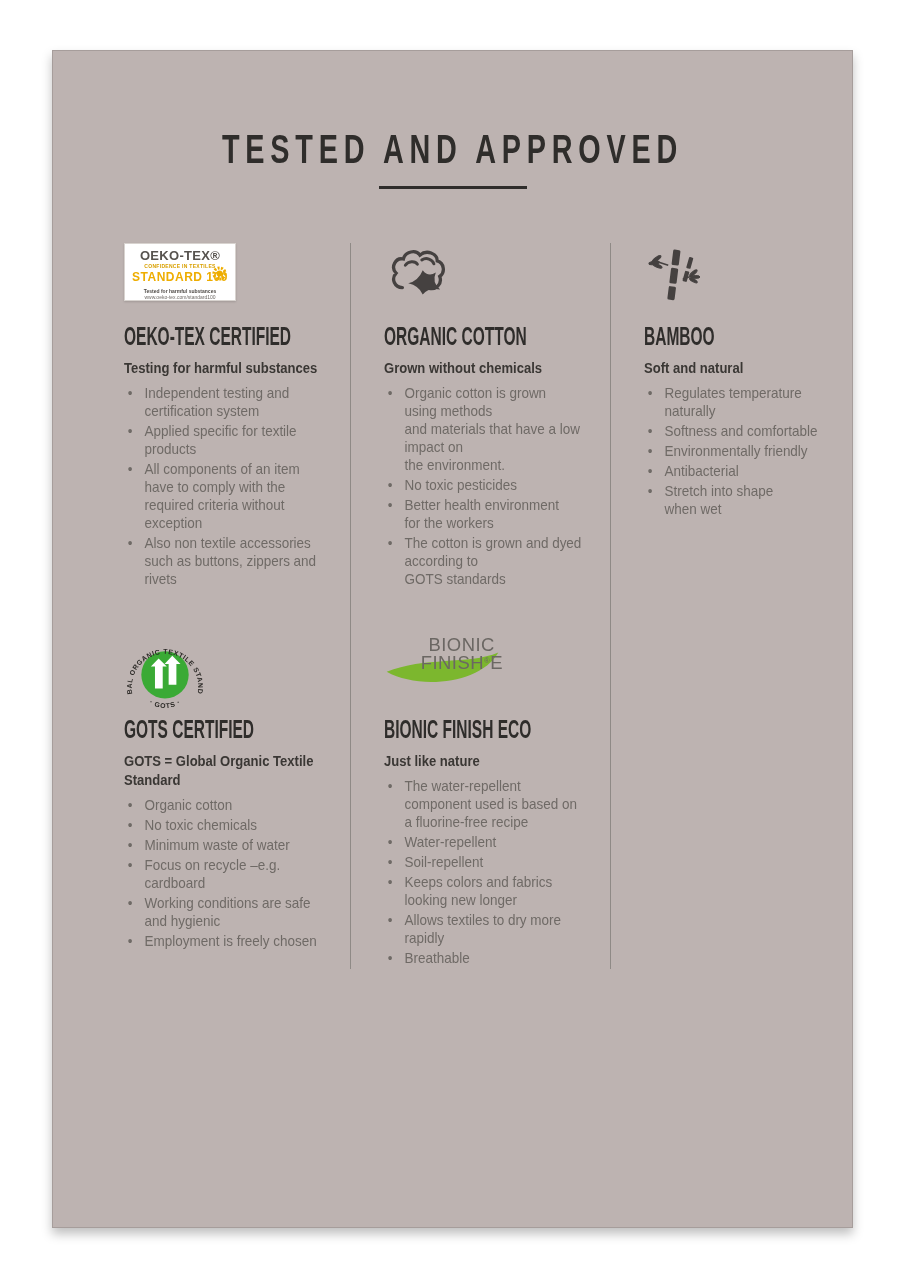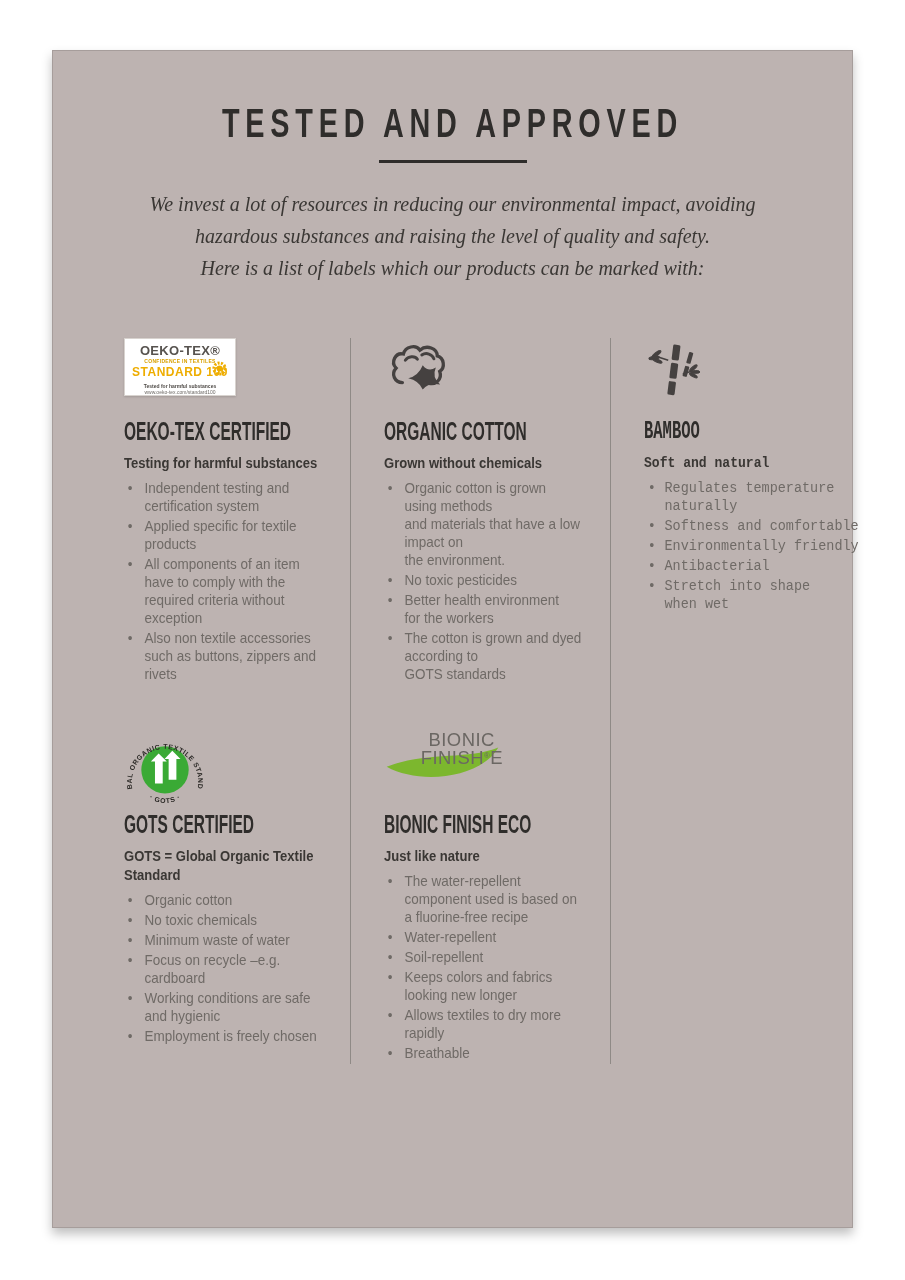--- a/index.html
+++ b/index.html
@@ -11,41 +11,41 @@
   html,body{width:905px;}
   body{
     width:905px;height:1280px;background:var(--bg-page,#fff);
     font-family:"Liberation Sans",sans-serif;overflow:hidden;position:relative;
   }
   .card{
     position:absolute;left:52px;top:50px;width:801px;height:1178px;
     background:var(--bg-card,#bdb3b1);
     border:1px solid rgba(0,0,0,0.12);
     box-shadow:0 6px 10px rgba(0,0,0,0.25);
-    padding-top:52px;
+    padding-top:78px;
   }
   h1{
     font-size:40px;font-weight:700;color:var(--ink,#2f2d2b);
     text-align:center;letter-spacing:8px;white-space:nowrap;
     transform:scaleX(0.72);transform-origin:50% 50%;line-height:1;
   }
   .rule{width:148px;height:3px;background:var(--ink,#2f2d2b);margin:17px auto 0;}
   .intro{
     margin-top:25px;text-align:center;white-space:pre-line;
     font-family:"Liberation Serif",serif;font-style:italic;
     font-size:20px;line-height:32px;color:var(--ink-soft,#3a3734);
   }
   .grid{
     margin-left:71px;margin-top:54px;display:grid;
     grid-template-columns:227px 260px 242px;
   }
   .col{padding:0;}
   .col-1{padding-right:18px;border-right:1px solid var(--divider,#8f8a86);}
   .col-2{padding-left:33px;padding-right:16px;border-right:1px solid var(--divider,#8f8a86);}
-  .col-3{padding-left:33px;font-family:Liberation Mono, monospace;}
+  .col-3{padding-left:33px;}
   section.row1{height:365px;}
   .logo-box{height:80px;display:flex;align-items:flex-start;}
   .logo-box.row2{height:84px;margin-top:24px;}
   h2{
     font-size:25px;font-weight:700;color:var(--ink,#2f2d2b);
     white-space:nowrap;transform:scaleX(0.62);transform-origin:0 50%;
     margin-bottom:8px;line-height:1.1;
   }
   h3{
     font-size:14.5px;font-weight:700;color:var(--ink-soft,#3a3734);
@@ -74,23 +74,20 @@
   .oeko-url{font-size:5px;color:#6e6a66;line-height:6px;}
   .oeko-gear{position:absolute;right:7px;top:21px;}
   .icon-dark{color:#454140;}
 </style>
 </head>
 <body>
 
 <div class="card">
   <h1>TESTED AND APPROVED</h1>
   <div class="rule"></div>
-  <p class="intro">We invest a lot of resources in reducing our environmental impact, avoiding
-hazardous substances and raising the level of quality and safety.
-Here is a list of labels which our products can be marked with:</p>
 
   <div class="grid">
 
     <div class="col col-1">
       <section class="row1">
         <div class="logo-box">
           <div class="oeko-label">
             <div class="oeko-brand">OEKO-TEX®</div>
             <div class="oeko-tagline">CONFIDENCE IN TEXTILES</div>
             <div class="oeko-standard">STANDARD 100</div>

